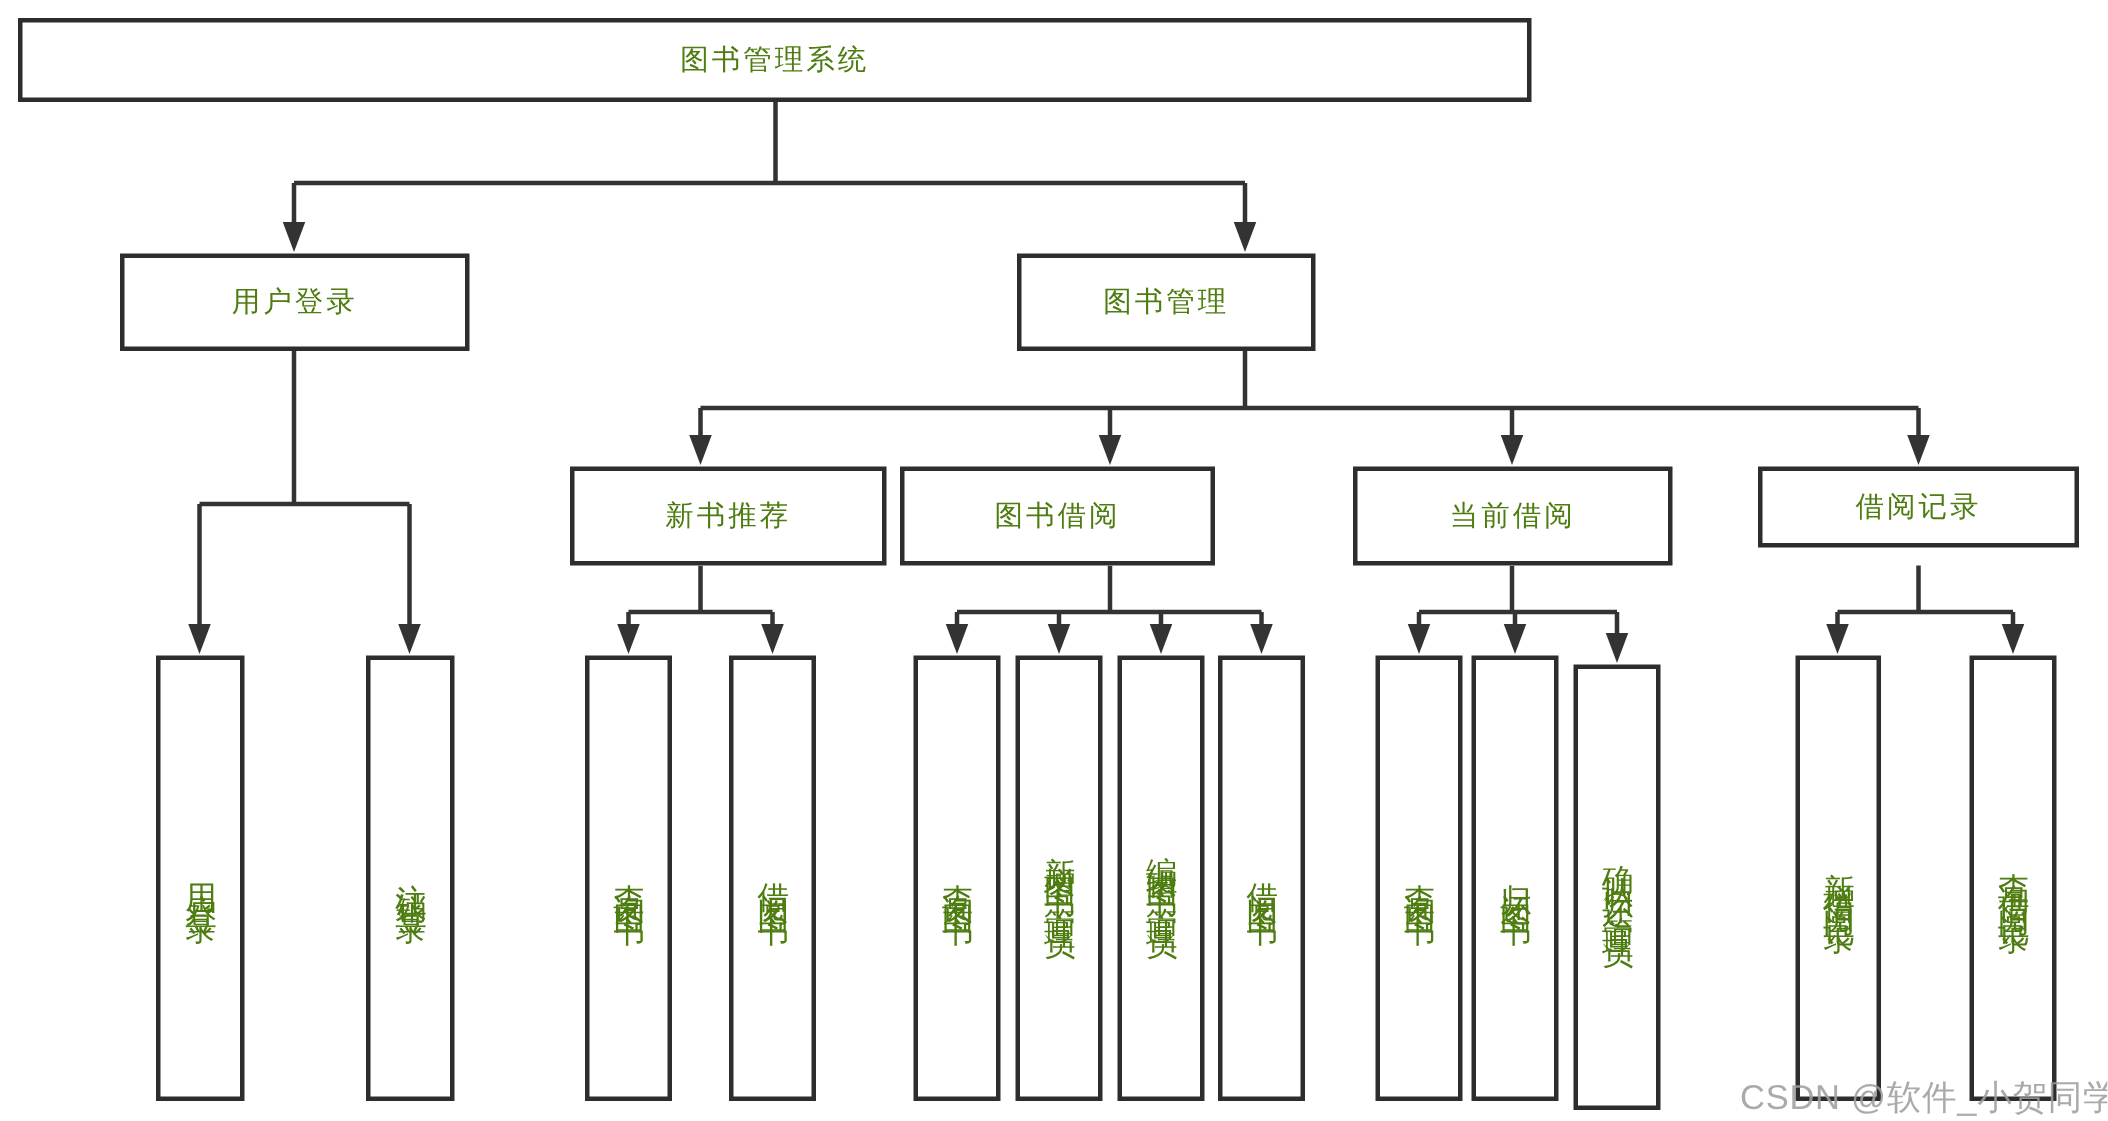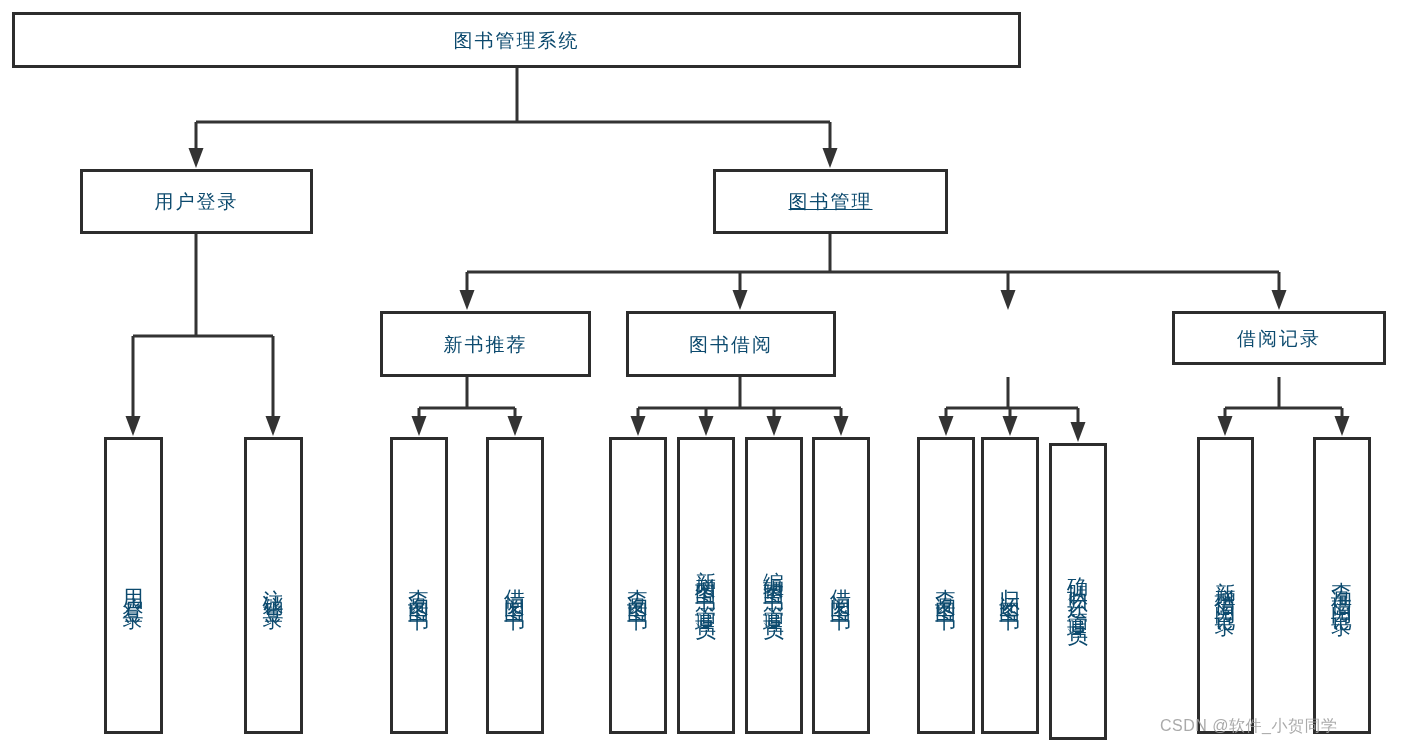--- a/index.html
+++ b/index.html
@@ -20,21 +20,21 @@
     left: 0;
     top: 0;
     width: 1405px;
     height: 747px;
   }
   .node {
     position: absolute;
     box-sizing: border-box;
     background: #ffffff;
     border: 3px solid #2d2d2d;
-    color: #0c4a6e;
+    color: #4d7c0f;
     display: flex;
     align-items: center;
     justify-content: center;
     text-align: center;
   }
   .hbox {
     font-size: 19px;
     letter-spacing: 2px;
     line-height: 1;
   }
@@ -44,21 +44,21 @@
     font-size: 21px;
     letter-spacing: 7px;
     line-height: 1;
     padding: 6px 0;
   }
   #watermark {
     position: absolute;
     left: 1160px;
     top: 716px;
     width: 245px;
-    font-size: 16px;
+    font-size: 23px;
     color: rgba(158, 158, 158, 0.88);
     white-space: nowrap;
     z-index: 5;
     letter-spacing: 0.5px;
   }
   svg .stem {
     stroke: #333333;
     stroke-width: 3;
     fill: none;
   }
@@ -122,29 +122,32 @@
     </g>
   </svg>
 
   <div class="node hbox" style="left:12px; top:12px; width:1009px; height:56px;">
     <span>图书管理系统</span>
   </div>
 
   <div class="node hbox" style="left:80px; top:169px; width:233px; height:65px;">
     <span>用户登录</span>
   </div>
-  <div class="node hbox" style="left:713px; top:169px; width:235px; height:65px;text-decoration:underline;">
+  <div class="node hbox" style="left:678px; top:169px; width:199px; height:65px;">
     <span>图书管理</span>
   </div>
 
   <div class="node hbox" style="left:362px; top:311px; width:211px; height:66px;margin-left:18px;">
     <span>新书推荐</span>
   </div>
-  <div class="node hbox" style="left:626px; top:311px; width:210px; height:66px;align-items:center;">
+  <div class="node hbox" style="left:600px; top:311px; width:210px; height:66px;align-items:center;">
     <span>图书借阅</span>
+  </div>
+  <div class="node hbox" style="left:902px; top:311px; width:213px; height:66px;">
+    <span>当前借阅</span>
   </div>
   <div class="node hbox" style="left:1172px; top:311px; width:214px; height:54px;">
     <span>借阅记录</span>
   </div>
 
   <div class="node vbox" style="left:104px; top:437px; width:59px; height:297px;">
     <span>用户登录</span>
   </div>
   <div class="node vbox" style="left:244px; top:437px; width:59px; height:297px;">
     <span>注销登录</span>

